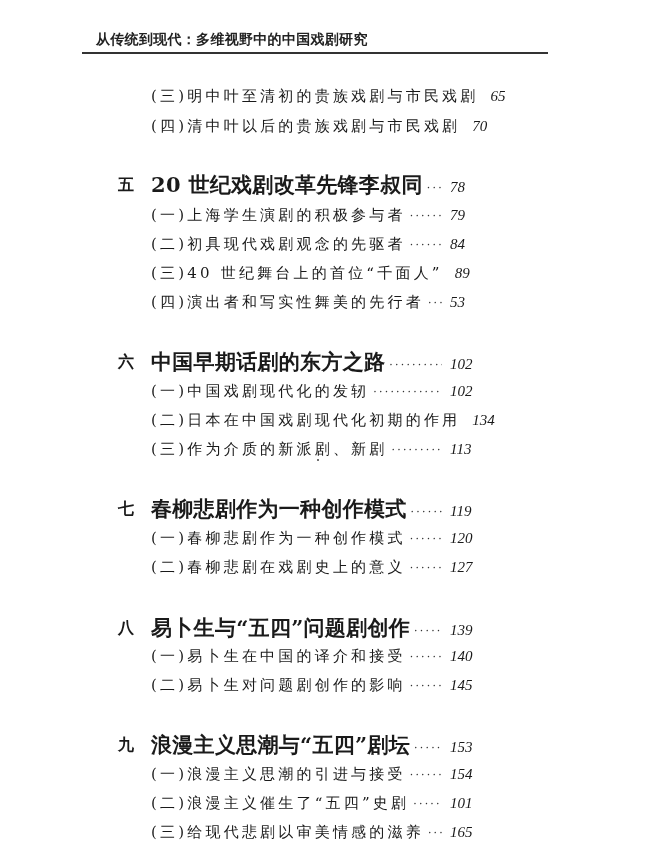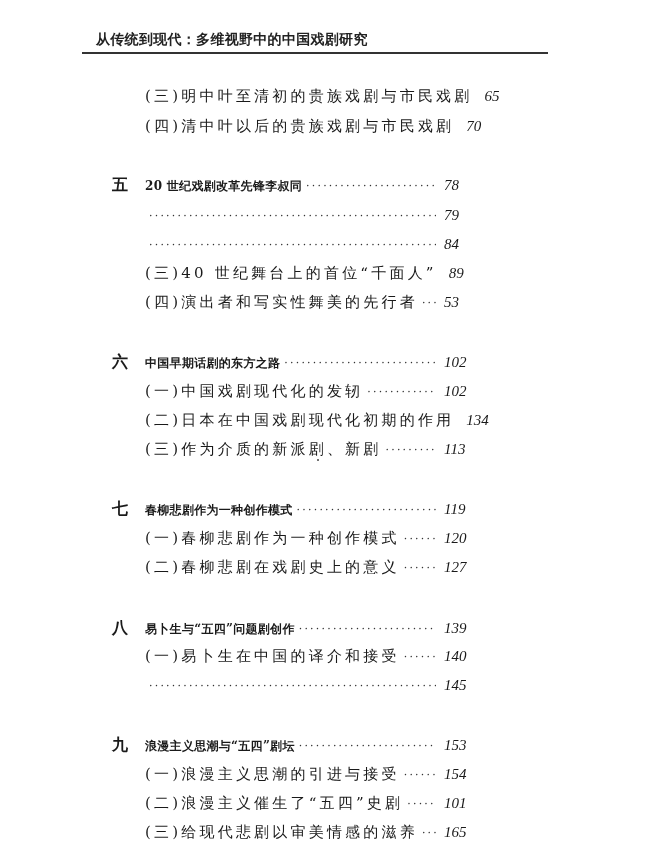--- a/index.html
+++ b/index.html
@@ -34,21 +34,21 @@
       border-top: 2px solid #333;
     }
     .toc {
       position: absolute;
       left: 0;
       top: 0;
       width: 650px;
     }
     .toc-row {
       position: absolute;
-      left: 10px;
+      left: 16px;
       width: 562px;
       height: 22px;
       line-height: 22px;
     }
     .chap-num {
       position: absolute;
       left: 102px;
       font-size: 16px;
       font-weight: bold;
       color: #1a1a1a;
@@ -58,21 +58,21 @@
       left: 135px;
       right: 104px;
       display: flex;
       align-items: baseline;
       white-space: nowrap;
     }
     .entry .title {
       flex: 0 0 auto;
     }
     .entry.chapter .title {
-      font-size: 12px;
+      font-size: 21px;
       font-weight: bold;
       letter-spacing: 0.3px;
     }
     .entry.section .title {
       font-size: 15px;
       letter-spacing: 3.2px;
     }
     .entry .leader {
       flex: 1 1 auto;
       overflow: hidden;
@@ -130,26 +130,28 @@
   <div class="toc-row" style="top:174px">
     <span class="chap-num">五</span>
     <div class="entry chapter">
       <span class="title">20 世纪戏剧改革先锋李叔同</span>
       <span class="leader"></span>
       <span class="page">78</span>
     </div>
   </div>
   <div class="toc-row" style="top:204px">
     <div class="entry section">
+      <span class="title">(一)上海学生演剧的积极参与者</span>
       <span class="leader"></span>
       <span class="page">79</span>
     </div>
   </div>
   <div class="toc-row" style="top:233px">
     <div class="entry section">
+      <span class="title">(二)初具现代戏剧观念的先驱者</span>
       <span class="leader"></span>
       <span class="page">84</span>
     </div>
   </div>
   <div class="toc-row" style="top:262px">
     <div class="entry section">
       <span class="title">(三)40 世纪舞台上的首位“千面人”</span>
       <span class="leader"></span>
       <span class="page">89</span>
     </div>
@@ -226,20 +228,21 @@
   </div>
   <div class="toc-row" style="top:645px">
     <div class="entry section">
       <span class="title">(一)易卜生在中国的译介和接受</span>
       <span class="leader"></span>
       <span class="page">140</span>
     </div>
   </div>
   <div class="toc-row" style="top:674px">
     <div class="entry section">
+      <span class="title">(二)易卜生对问题剧创作的影响</span>
       <span class="leader"></span>
       <span class="page">145</span>
     </div>
   </div>
 
   <div class="toc-row" style="top:734px">
     <span class="chap-num">九</span>
     <div class="entry chapter">
       <span class="title">浪漫主义思潮与“五四”剧坛</span>
       <span class="leader"></span>

